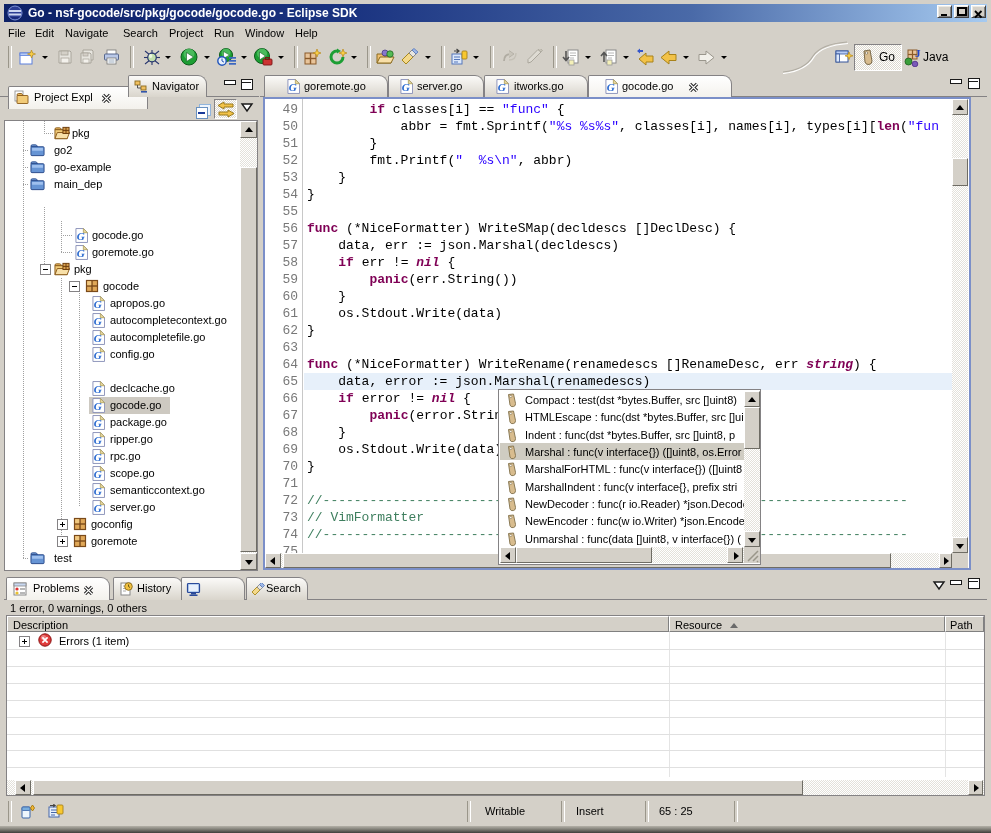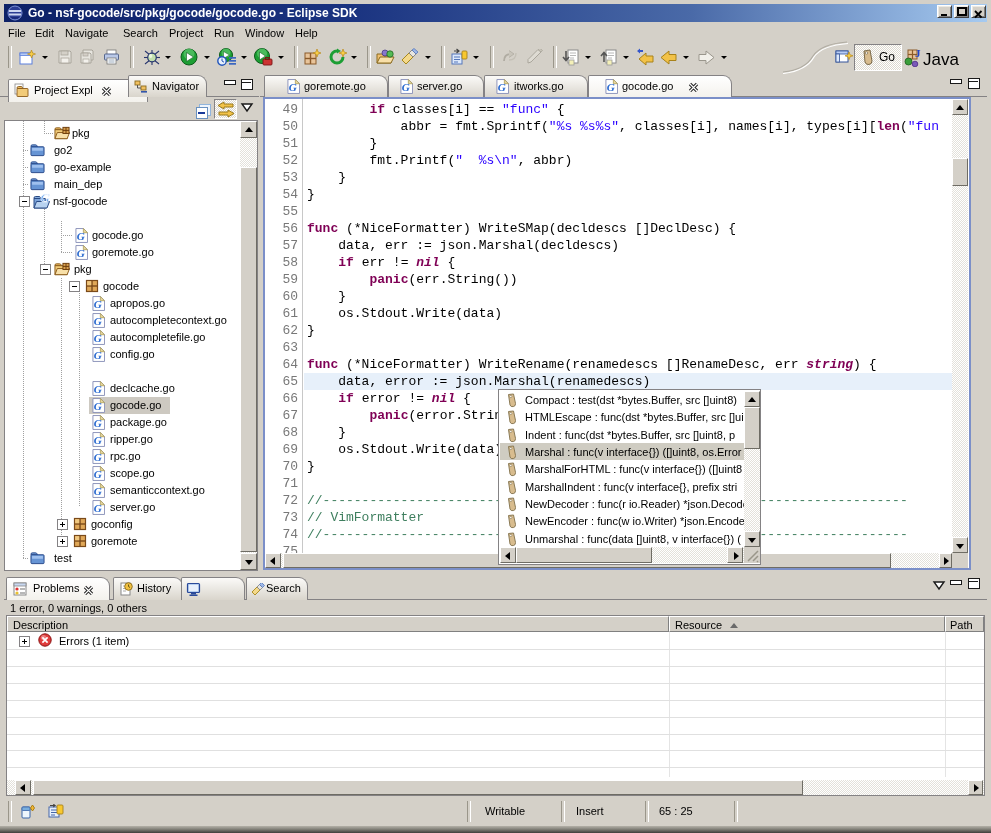--- a/index.html
+++ b/index.html
@@ -253,21 +253,21 @@
   <div class="ab" style="left:875px;top:9px;font-size:12px;color:#000;">Go</div>
 
   <svg class="ab" style="left:900px;top:7px" width="17" height="19" viewBox="0 0 17 19">
     <rect x="4" y="2" width="9" height="9" fill="#e8c49a" stroke="#8a5a2a" stroke-width="1"></rect>
     <line x1="8.5" y1="2" x2="8.5" y2="11" stroke="#8a5a2a" stroke-width="1.2"></line>
     <line x1="4" y1="6.5" x2="13" y2="6.5" stroke="#8a5a2a" stroke-width="1.2"></line>
     <circle cx="4.5" cy="13.5" r="3.5" fill="#3a9e3a" stroke="#1a5e1a" stroke-width="0.8"></circle>
     <circle cx="11" cy="16" r="2.8" fill="#7a5ab8" stroke="#4a2a88" stroke-width="0.8"></circle>
     <text x="11" y="9" font-family="Liberation Serif,serif" font-weight="bold" font-size="11" fill="#2244cc">J</text>
   </svg>
-  <div class="ab" style="left:919px;top:9px;font-size:17px;color:#000;">Java</div>
+  <div class="ab" style="left:919px;top:9px;font-size:12px;color:#000;">Java</div>
 </div>
 
 <svg width="0" height="0" style="position:absolute">
   <defs>
     <symbol id="gofile" viewBox="0 0 14 16">
       <path d="M1 0.5 H9 L13.5 5 V15.5 H1 Z" fill="#fff" stroke="#8890b8" stroke-width="1"></path>
       <path d="M9 0.5 L13.5 5 H9 Z" fill="#e8d8a0" stroke="#a89850" stroke-width="0.8"></path>
       <text x="2" y="12.5" font-family="Liberation Serif,serif" font-style="italic" font-weight="bold" font-size="12" fill="#2a6ad0">G</text>
     </symbol>
     <symbol id="bluefolder" viewBox="0 0 16 14">
@@ -303,21 +303,21 @@
     <symbol id="tagicon" viewBox="0 0 12 15">
       <path d="M3.5 1.5 L8.5 1 L10.5 10.5 Q10.8 13 8.3 13.6 Q5.8 14.2 5 12 Z" fill="#d8bc8e" stroke="#8a7a56" stroke-width="1"></path>
       <circle cx="5.8" cy="3.5" r="1.1" fill="#fff" stroke="#8a7a56" stroke-width="0.6"></circle>
     </symbol>
   </defs>
 </svg>
 
 <div class="ab" id="leftpanel" style="left:0px;top:74px;width:259px;height:502px;">
 
   <div class="ab" style="left:0;top:22px;width:259px;height:1px;background:#848284;"></div>
-  <div class="tab act" style="left:8px;top:5px;width:140px;">
+  <div class="tab act" style="left:8px;top:12px;width:140px;">
     <svg class="ab" style="left:5px;top:3px" width="16" height="15" viewBox="0 0 16 15">
       <rect x="1" y="1" width="8" height="10" fill="#fff" stroke="#888" stroke-width="0.8"></rect>
       <path d="M3 5 Q3 3.5 4.5 3.5 L7 3.5 Q8 3.5 8.5 4.5 L9 5.5 L3 5.5 Z" fill="#e8b960" stroke="#8a5a1a" stroke-width="0.9"></path>
       <rect x="3" y="5.5" width="11" height="8" rx="0.5" fill="#f2cb78" stroke="#8a5a1a" stroke-width="0.9"></rect>
     </svg>
     <div class="lbl" style="left:25px;">Project Expl</div>
     <svg class="ab" style="left:92px;top:6px" width="11" height="10">
         <path d="M2 2 L9 9 M9 2 L2 9" stroke="#2a2a2a" stroke-width="3.2" fill="none"></path>
         <path d="M2 2 L9 9 M9 2 L2 9" stroke="#fff" stroke-width="1.1" fill="none"></path>
       </svg>
@@ -387,29 +387,20 @@
         <svg class="ti" style="left:25px" width="15" height="14">
           <use href="#bluefolder"></use>
         </svg>
         <span class="tt" style="left:49px">go-example</span>
       </div>
     <div class="trow" style="left:0;top:55px;width:254px;">
         <svg class="ti" style="left:25px" width="15" height="14">
           <use href="#bluefolder"></use>
         </svg>
         <span class="tt" style="left:49px">main_dep</span>
-      </div>
-    <div class="trow" style="left:0;top:72px;width:254px;">
-        <div class="ebox" style="left:14px;top:3px;">
-          <div class="h"></div>
-        </div>
-        <svg class="ti" style="left:28px" width="17" height="15">
-          <use href="#projfolder"></use>
-        </svg>
-        <span class="tt" style="left:48px">nsf-gocode</span>
       </div>
     <div class="trow" style="left:0;top:106px;width:254px;">
         <svg class="ti" style="left:70px" width="13" height="15">
           <use href="#gofile"></use>
         </svg>
         <span class="tt" style="left:87px">gocode.go</span>
       </div>
     <div class="trow" style="left:0;top:123px;width:254px;">
         <svg class="ti" style="left:70px" width="13" height="15">
           <use href="#gofile"></use>

